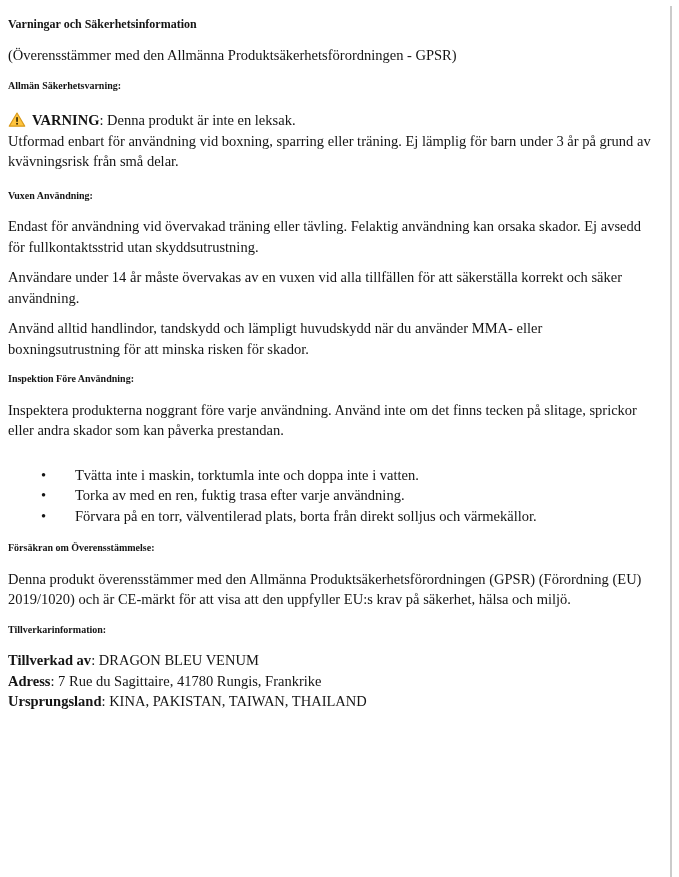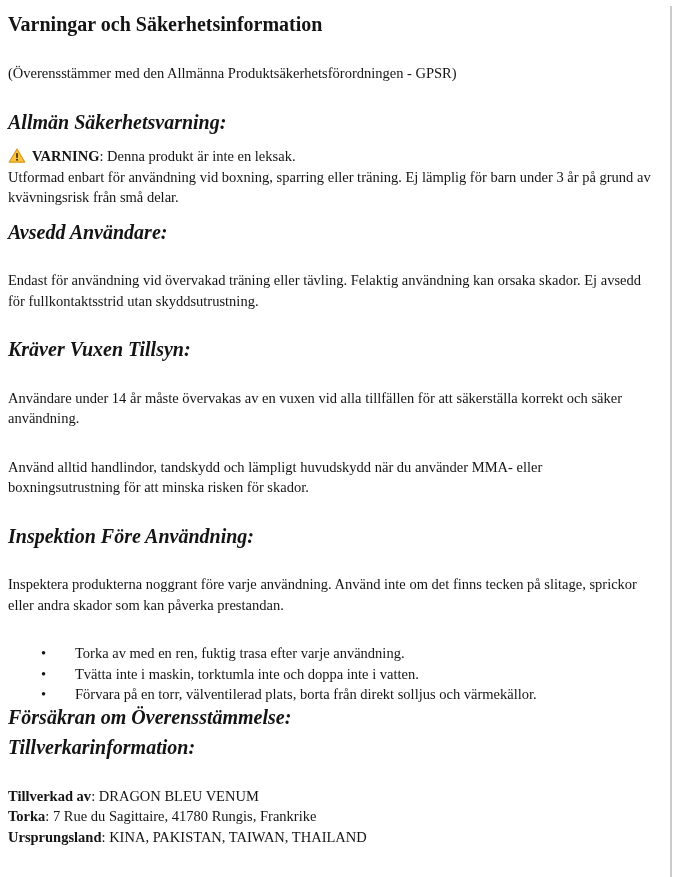--- a/index.html
+++ b/index.html
@@ -13,34 +13,33 @@
     position: relative;
     font-family: "Liberation Serif", "DejaVu Serif", serif;
     color: #141414;
     font-size: 14.5px;
     line-height: 20.5px;
   }
   .page {
     padding: 10px 26px 0 8px;
   }
   h1 {
-    font-size: 20px;
+    font-size: 12px;
     font-weight: bold;
     margin: 4px 0 10px 0;
     line-height: 21px;
   }
   h2 {
-    font-size: 20px;
+    font-size: 10px;
     font-weight: bold;
     margin: 10px 0;
     line-height: 20.5px;
-    font-style: italic;
   }
   p {
-    margin: 28px 0;
+    margin: 10px 0;
   }
   .warning-block { margin: 14px 0; }
   .warning-line { display: block; }
   .warn-icon {
     display: inline-block;
     width: 18px;
     height: 15px;
     margin-right: 6px;
     vertical-align: -2px;
   }
@@ -54,21 +53,21 @@
     position: relative;
     padding-left: 67px;
     line-height: 20.5px;
   }
   ul.maintenance-list li::before {
     content: "\2022";
     position: absolute;
     left: 33px;
     top: 0;
   }
-  h2.tight { margin-top: 2px; }
+  h2.tight { margin-top: 12px; }
   .mfr-row { display: block; }
   .edge-line {
     position: absolute;
     top: 6px;
     bottom: 0;
     right: 7px;
     width: 2px;
     background: #cbcbcb;
   }
 </style>
@@ -85,42 +84,42 @@
 
   <div class="warning-block">
     <span class="warning-line"><span class="warn-icon"><svg width="18" height="15" viewBox="0 0 24 21" xmlns="http://www.w3.org/2000/svg">
             <path d="M12 1.5 L22.8 19.8 H1.2 Z" fill="#FFC43D" stroke="#D99A1B" stroke-width="1.6" stroke-linejoin="round"></path>
             <rect x="10.9" y="7" width="2.3" height="7" rx="1" fill="#3A2B00"></rect>
             <circle cx="12.05" cy="16.6" r="1.4" fill="#3A2B00"></circle>
           </svg></span><b>VARNING</b><span>: Denna produkt är inte en leksak.</span></span>
     <span>Utformad enbart för användning vid boxning, sparring eller träning. Ej lämplig för barn under 3 år på grund av kvävningsrisk från små delar.</span>
   </div>
 
-  <h2>Avsedd Användare:</h2>
+  <h2>Vuxen Användning:</h2>
   <p>Endast för användning vid övervakad träning eller tävling. Felaktig användning kan orsaka skador. Ej avsedd för fullkontaktsstrid utan skyddsutrustning.</p>
 
-  <h2>Kräver Vuxen Tillsyn:</h2>
   <p>Användare under 14 år måste övervakas av en vuxen vid alla tillfällen för att säkerställa korrekt och säker användning.</p>
 
   <p>Använd alltid handlindor, tandskydd och lämpligt huvudskydd när du använder MMA- eller boxningsutrustning för att minska risken för skador.</p>
 
   <h2>Inspektion Före Användning:</h2>
   <p>Inspektera produkterna noggrant före varje användning. Använd inte om det finns tecken på slitage, sprickor eller andra skador som kan påverka prestandan.</p>
 
   <ul class="maintenance-list">
+    <li>Tvätta inte i maskin, torktumla inte och doppa inte i vatten.</li>
     <li>Torka av med en ren, fuktig trasa efter varje användning.</li>
-    <li>Tvätta inte i maskin, torktumla inte och doppa inte i vatten.</li>
     <li>Förvara på en torr, välventilerad plats, borta från direkt solljus och värmekällor.</li>
   </ul>
 
   <h2 class="tight">Försäkran om Överensstämmelse:</h2>
+  <p>Denna produkt överensstämmer med den Allmänna Produktsäkerhetsförordningen (GPSR) (Förordning (EU) 2019/1020) och är CE-märkt för att visa att den uppfyller EU:s krav på säkerhet, hälsa och miljö.</p>
 
   <h2>Tillverkarinformation:</h2>
   <p>
     <span class="mfr-row"><b>Tillverkad av</b><span>: DRAGON BLEU VENUM</span></span>
-    <span class="mfr-row"><b>Torka</b><span>: 7 Rue du Sagittaire, 41780 Rungis, Frankrike</span></span>
+    <span class="mfr-row"><b>Adress</b><span>: 7 Rue du Sagittaire, 41780 Rungis, Frankrike</span></span>
     <span class="mfr-row"><b>Ursprungsland</b><span>: KINA, PAKISTAN, TAIWAN, THAILAND</span></span>
   </p>
 
 
 </div>
 
 <div class="edge-line"></div>
 
 </body></html>

